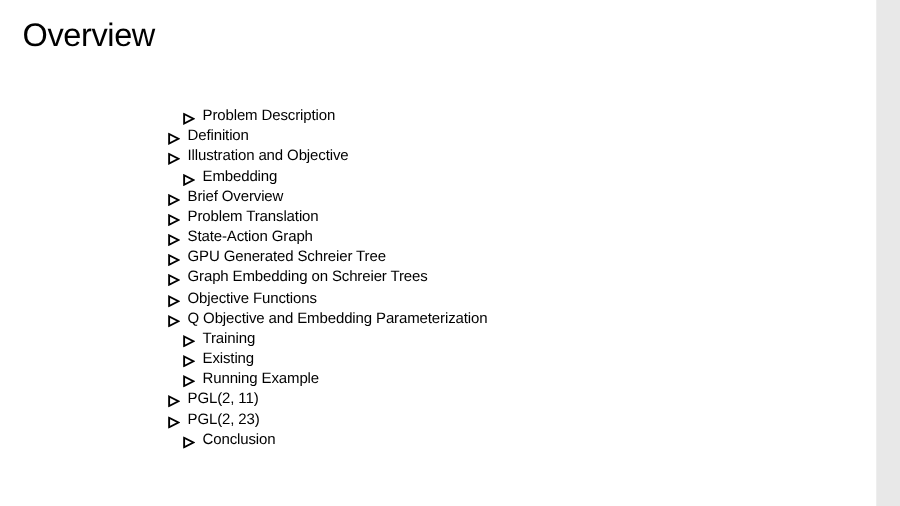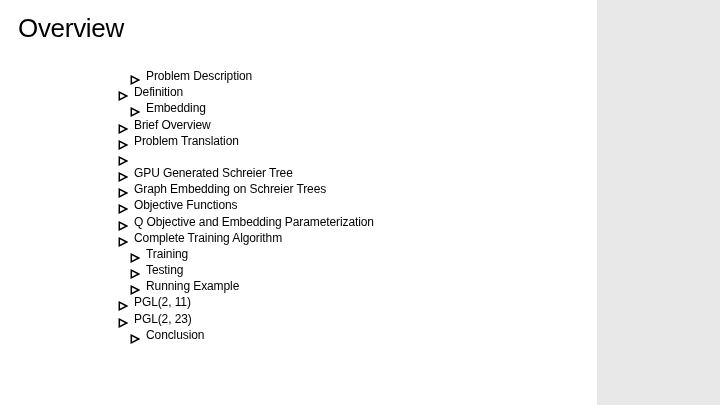--- a/index.html
+++ b/index.html
@@ -2,42 +2,42 @@
 <html><head>
 <meta charset="utf-8">
 <style>
   html, body {
     margin: 0;
     padding: 0;
     background: #e8e8e8;
   }
   .slide {
     position: relative;
-    width: 597px;
+    width: 701px;
     height: 405px;
     background: #ffffff;
     overflow: hidden;
     font-family: "Liberation Sans", sans-serif;
     color: #000000;
   }
   .slide-title {
     position: absolute;
     left: 18px;
     top: 14px;
     font-size: 26px;
     line-height: 1.15;
     font-weight: 400;
     letter-spacing: -0.3px;
     white-space: nowrap;
   }
   .outline {
     position: absolute;
     left: 0;
     top: 68px;
-    margin: 0;
+    margin: 16px;
     padding: 0;
     list-style: none;
   }
   .outline li {
     display: flex;
     align-items: center;
     height: 16.18px;
   }
   .outline li.l1 { padding-left: 130px; }
   .outline li.l2 { padding-left: 118px; }
@@ -66,20 +66,26 @@
             <path d="M1.3,1.2 L8.7,5 L1.3,8.8 Z" fill="none" stroke="#000000" stroke-width="1.5" stroke-linejoin="miter"></path>
           </svg></span>
         <span class="item-label">Problem Description</span>
       </li>
       <li class="l2">
         <span class="bullet"><svg viewBox="0 0 10 10" width="10" height="10">
             <path d="M1.3,1.2 L8.7,5 L1.3,8.8 Z" fill="none" stroke="#000000" stroke-width="1.5" stroke-linejoin="miter"></path>
           </svg></span>
         <span class="item-label">Definition</span>
       </li>
+      <li class="l2">
+        <span class="bullet"><svg viewBox="0 0 10 10" width="10" height="10">
+            <path d="M1.3,1.2 L8.7,5 L1.3,8.8 Z" fill="none" stroke="#000000" stroke-width="1.5" stroke-linejoin="miter"></path>
+          </svg></span>
+        <span class="item-label">Illustration and Objective</span>
+      </li>
       <li class="l1">
         <span class="bullet"><svg viewBox="0 0 10 10" width="10" height="10">
             <path d="M1.3,1.2 L8.7,5 L1.3,8.8 Z" fill="none" stroke="#000000" stroke-width="1.5" stroke-linejoin="miter"></path>
           </svg></span>
         <span class="item-label">Embedding</span>
       </li>
       <li class="l2">
         <span class="bullet"><svg viewBox="0 0 10 10" width="10" height="10">
             <path d="M1.3,1.2 L8.7,5 L1.3,8.8 Z" fill="none" stroke="#000000" stroke-width="1.5" stroke-linejoin="miter"></path>
           </svg></span>
@@ -88,20 +94,21 @@
       <li class="l2">
         <span class="bullet"><svg viewBox="0 0 10 10" width="10" height="10">
             <path d="M1.3,1.2 L8.7,5 L1.3,8.8 Z" fill="none" stroke="#000000" stroke-width="1.5" stroke-linejoin="miter"></path>
           </svg></span>
         <span class="item-label">Problem Translation</span>
       </li>
       <li class="l2">
         <span class="bullet"><svg viewBox="0 0 10 10" width="10" height="10">
             <path d="M1.3,1.2 L8.7,5 L1.3,8.8 Z" fill="none" stroke="#000000" stroke-width="1.5" stroke-linejoin="miter"></path>
           </svg></span>
+        <span class="item-label">State-Action Graph</span>
       </li>
       <li class="l2">
         <span class="bullet"><svg viewBox="0 0 10 10" width="10" height="10">
             <path d="M1.3,1.2 L8.7,5 L1.3,8.8 Z" fill="none" stroke="#000000" stroke-width="1.5" stroke-linejoin="miter"></path>
           </svg></span>
         <span class="item-label">GPU Generated Schreier Tree</span>
       </li>
       <li class="l2">
         <span class="bullet"><svg viewBox="0 0 10 10" width="10" height="10">
             <path d="M1.3,1.2 L8.7,5 L1.3,8.8 Z" fill="none" stroke="#000000" stroke-width="1.5" stroke-linejoin="miter"></path>
@@ -113,37 +120,31 @@
             <path d="M1.3,1.2 L8.7,5 L1.3,8.8 Z" fill="none" stroke="#000000" stroke-width="1.5" stroke-linejoin="miter"></path>
           </svg></span>
         <span class="item-label">Objective Functions</span>
       </li>
       <li class="l2">
         <span class="bullet"><svg viewBox="0 0 10 10" width="10" height="10">
             <path d="M1.3,1.2 L8.7,5 L1.3,8.8 Z" fill="none" stroke="#000000" stroke-width="1.5" stroke-linejoin="miter"></path>
           </svg></span>
         <span class="item-label">Q Objective and Embedding Parameterization</span>
       </li>
-      <li class="l2">
-        <span class="bullet"><svg viewBox="0 0 10 10" width="10" height="10">
-            <path d="M1.3,1.2 L8.7,5 L1.3,8.8 Z" fill="none" stroke="#000000" stroke-width="1.5" stroke-linejoin="miter"></path>
-          </svg></span>
-        <span class="item-label">Complete Training Algorithm</span>
-      </li>
       <li class="l1">
         <span class="bullet"><svg viewBox="0 0 10 10" width="10" height="10">
             <path d="M1.3,1.2 L8.7,5 L1.3,8.8 Z" fill="none" stroke="#000000" stroke-width="1.5" stroke-linejoin="miter"></path>
           </svg></span>
         <span class="item-label">Training</span>
       </li>
       <li class="l1">
         <span class="bullet"><svg viewBox="0 0 10 10" width="10" height="10">
             <path d="M1.3,1.2 L8.7,5 L1.3,8.8 Z" fill="none" stroke="#000000" stroke-width="1.5" stroke-linejoin="miter"></path>
           </svg></span>
-        <span class="item-label">Testing</span>
+        <span class="item-label">Existing</span>
       </li>
       <li class="l1">
         <span class="bullet"><svg viewBox="0 0 10 10" width="10" height="10">
             <path d="M1.3,1.2 L8.7,5 L1.3,8.8 Z" fill="none" stroke="#000000" stroke-width="1.5" stroke-linejoin="miter"></path>
           </svg></span>
         <span class="item-label">Running Example</span>
       </li>
       <li class="l2">
         <span class="bullet"><svg viewBox="0 0 10 10" width="10" height="10">
             <path d="M1.3,1.2 L8.7,5 L1.3,8.8 Z" fill="none" stroke="#000000" stroke-width="1.5" stroke-linejoin="miter"></path>

